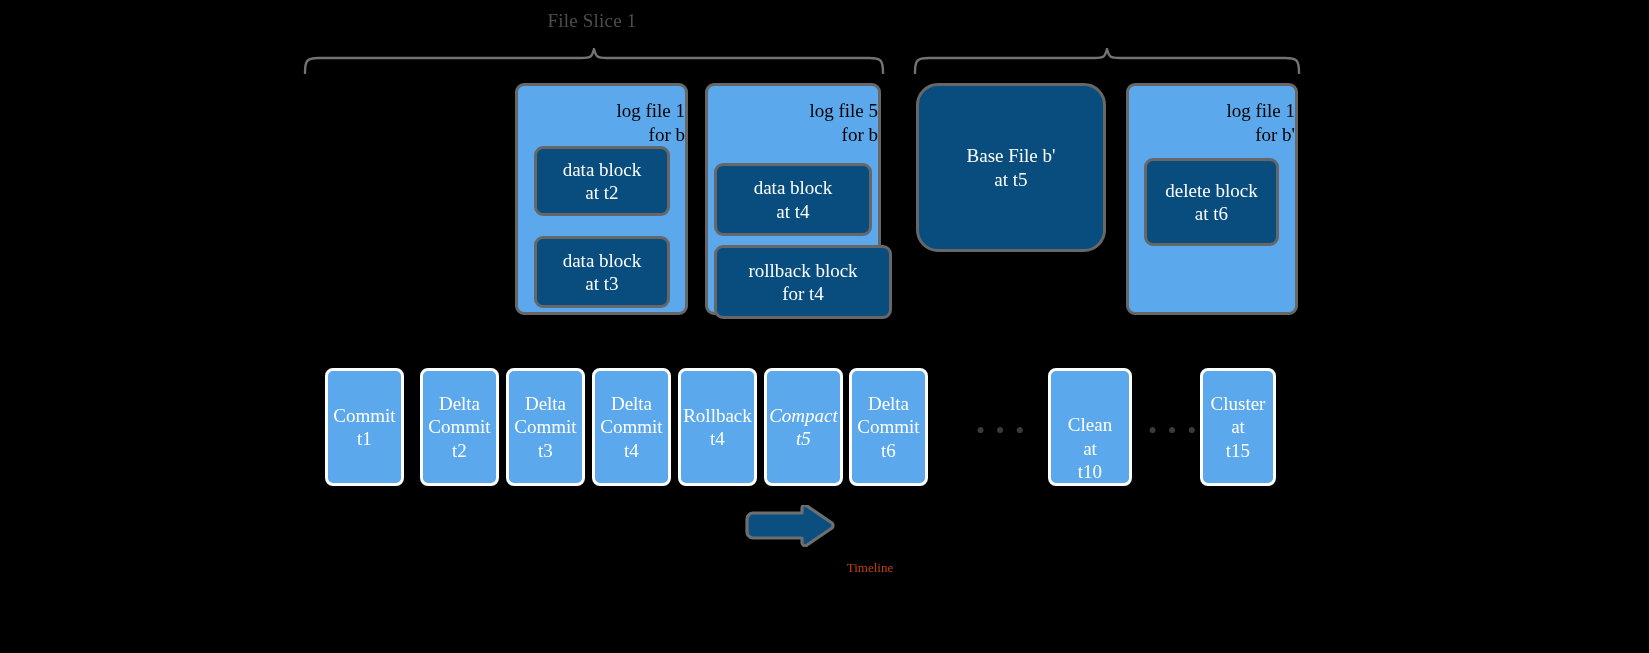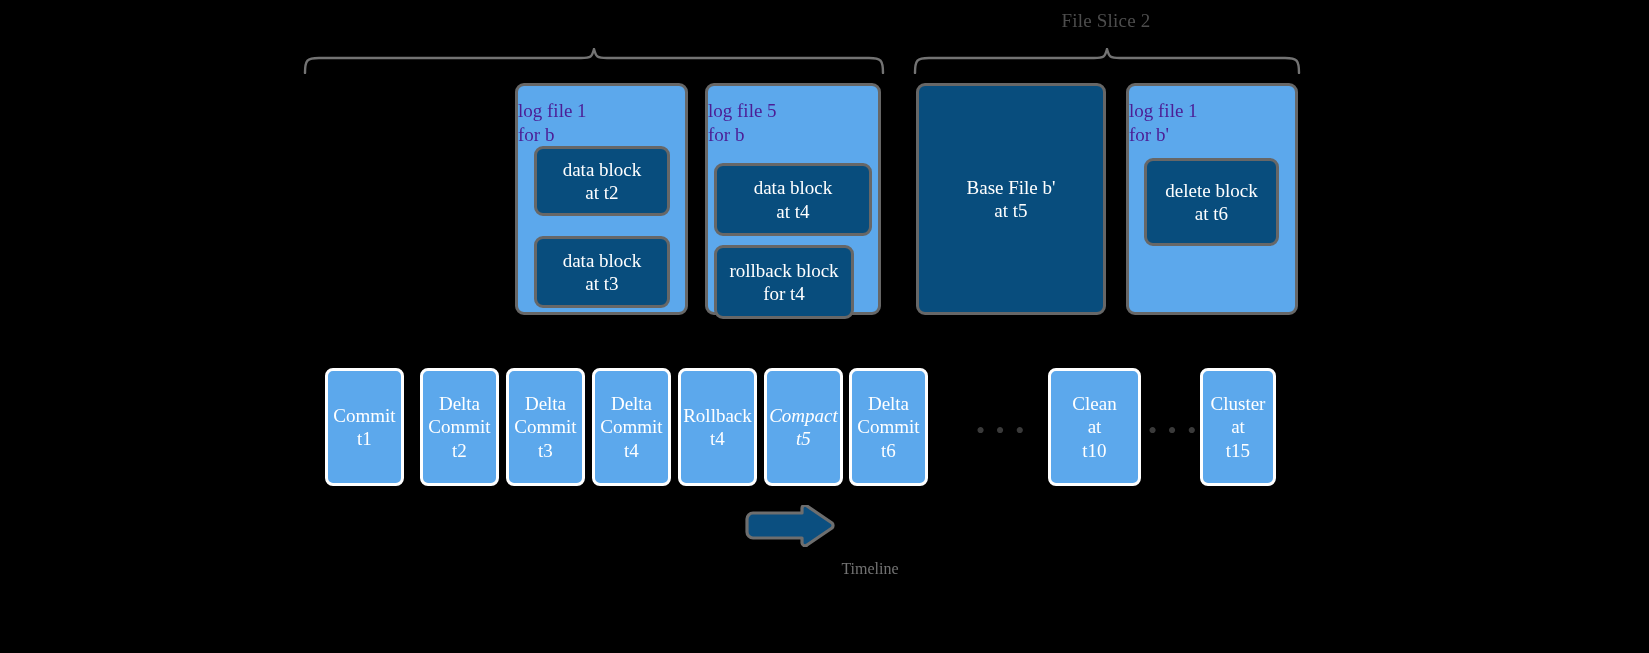--- a/index.html
+++ b/index.html
@@ -54,22 +54,22 @@
 
   .fbox-center {
     display: flex;
     align-items: center;
     justify-content: center;
     height: 100%;
   }
   .fbox-title {
     position: absolute;
     left: 0; right: 0;
-    text-align: left;
-    color: #4c1d95;
+    text-align: right;
+    color: #000000;
     font-size: 19px;
     line-height: 1.24;
   }
 
   
   .tbox {
     position: absolute;
     box-sizing: border-box;
     background: #5CA8EC;
     border: 3px solid #ffffff;
@@ -97,31 +97,32 @@
   }
 
   
   .arrow {
     position: absolute;
   }
   .arrow svg { display: block; }
 
   .timeline-label {
     position: absolute;
-    color: #737373;
-    font-size: 16px;
+    color: #c2410c;
+    font-size: 13px;
     white-space: nowrap;
     font-family: "Liberation Serif", "DejaVu Serif", serif;
   }
 </style>
 </head>
 <body>
 
 <div class="stage">
 
+  <div class="slice-label" style="left:492px; top:10px; width:200px;">File Slice 1</div>
 
   <div class="brace" style="left:303px; top:48px;">
     <svg width="582" height="26" viewBox="0 0 582 26">
       <path d="M2,25 C2,12 4,10 16,10 L278,10 C288,10 289,9 291,1 C293,9 294,10 304,10 L566,10 C578,10 580,12 580,25" fill="none" stroke="#737373" stroke-width="2.4" stroke-linecap="round" stroke-linejoin="round"></path>
     </svg>
   </div>
 
 
   <div class="fbox light" style="left:515px; top:83px; width:173px; height:232px;">
     <div class="fbox-title" style="top:13px;">
@@ -153,38 +154,37 @@
     </div>
   </div>
   <div class="fbox dark" style="left:714px; top:163px; width:158px; height:73px;">
     <div class="fbox-center">
       <div>
         <div>data block</div>
         <div>at t4</div>
       </div>
     </div>
   </div>
-  <div class="fbox dark" style="left:714px; top:245px; width:140px; height:74px;">
+  <div class="fbox dark" style="left:714px; top:245px; width:178px; height:74px;">
     <div class="fbox-center">
       <div>
         <div>rollback block</div>
         <div>for t4</div>
       </div>
     </div>
   </div>
 
-  <div class="slice-label" style="left:1006px; top:10px; width:200px;">File Slice 2</div>
 
   <div class="brace" style="left:913px; top:48px;">
     <svg width="388" height="26" viewBox="0 0 388 26">
       <path d="M2,25 C2,12 4,10 16,10 L181,10 C191,10 192,9 194,1 C196,9 197,10 207,10 L372,10 C384,10 386,12 386,25" fill="none" stroke="#737373" stroke-width="2.4" stroke-linecap="round" stroke-linejoin="round"></path>
     </svg>
   </div>
 
-  <div class="fbox dark" style="left:916px; top:83px; width:190px; height:232px;">
+  <div class="fbox dark" style="left:916px; top:83px; width:190px; height:169px;border-radius:22px;">
     <div class="fbox-center">
       <div>
         <div>Base File b'</div>
         <div>at t5</div>
       </div>
     </div>
   </div>
 
   <div class="fbox light" style="left:1126px; top:83px; width:172px; height:232px;">
     <div class="fbox-title" style="top:13px;">
@@ -249,21 +249,21 @@
   <div class="tbox" style="left:849px; top:368px; width:79px; height:118px;">
     <div>
       <span>Delta</span>
       <span>Commit</span>
       <span>t6</span>
     </div>
   </div>
 
   <div class="ellipsis" style="left:976px; top:418px;">• • •</div>
 
-  <div class="tbox" style="left:1048px; top:368px; width:93px; height:118px;">
+  <div class="tbox" style="left:1048px; top:368px; width:84px; height:118px;align-items:flex-end;">
     <div>
       <span>Clean</span>
       <span>at</span>
       <span>t10</span>
     </div>
   </div>
 
   <div class="ellipsis" style="left:1148px; top:418px;">• • •</div>
 
   <div class="tbox" style="left:1200px; top:368px; width:76px; height:118px;">

